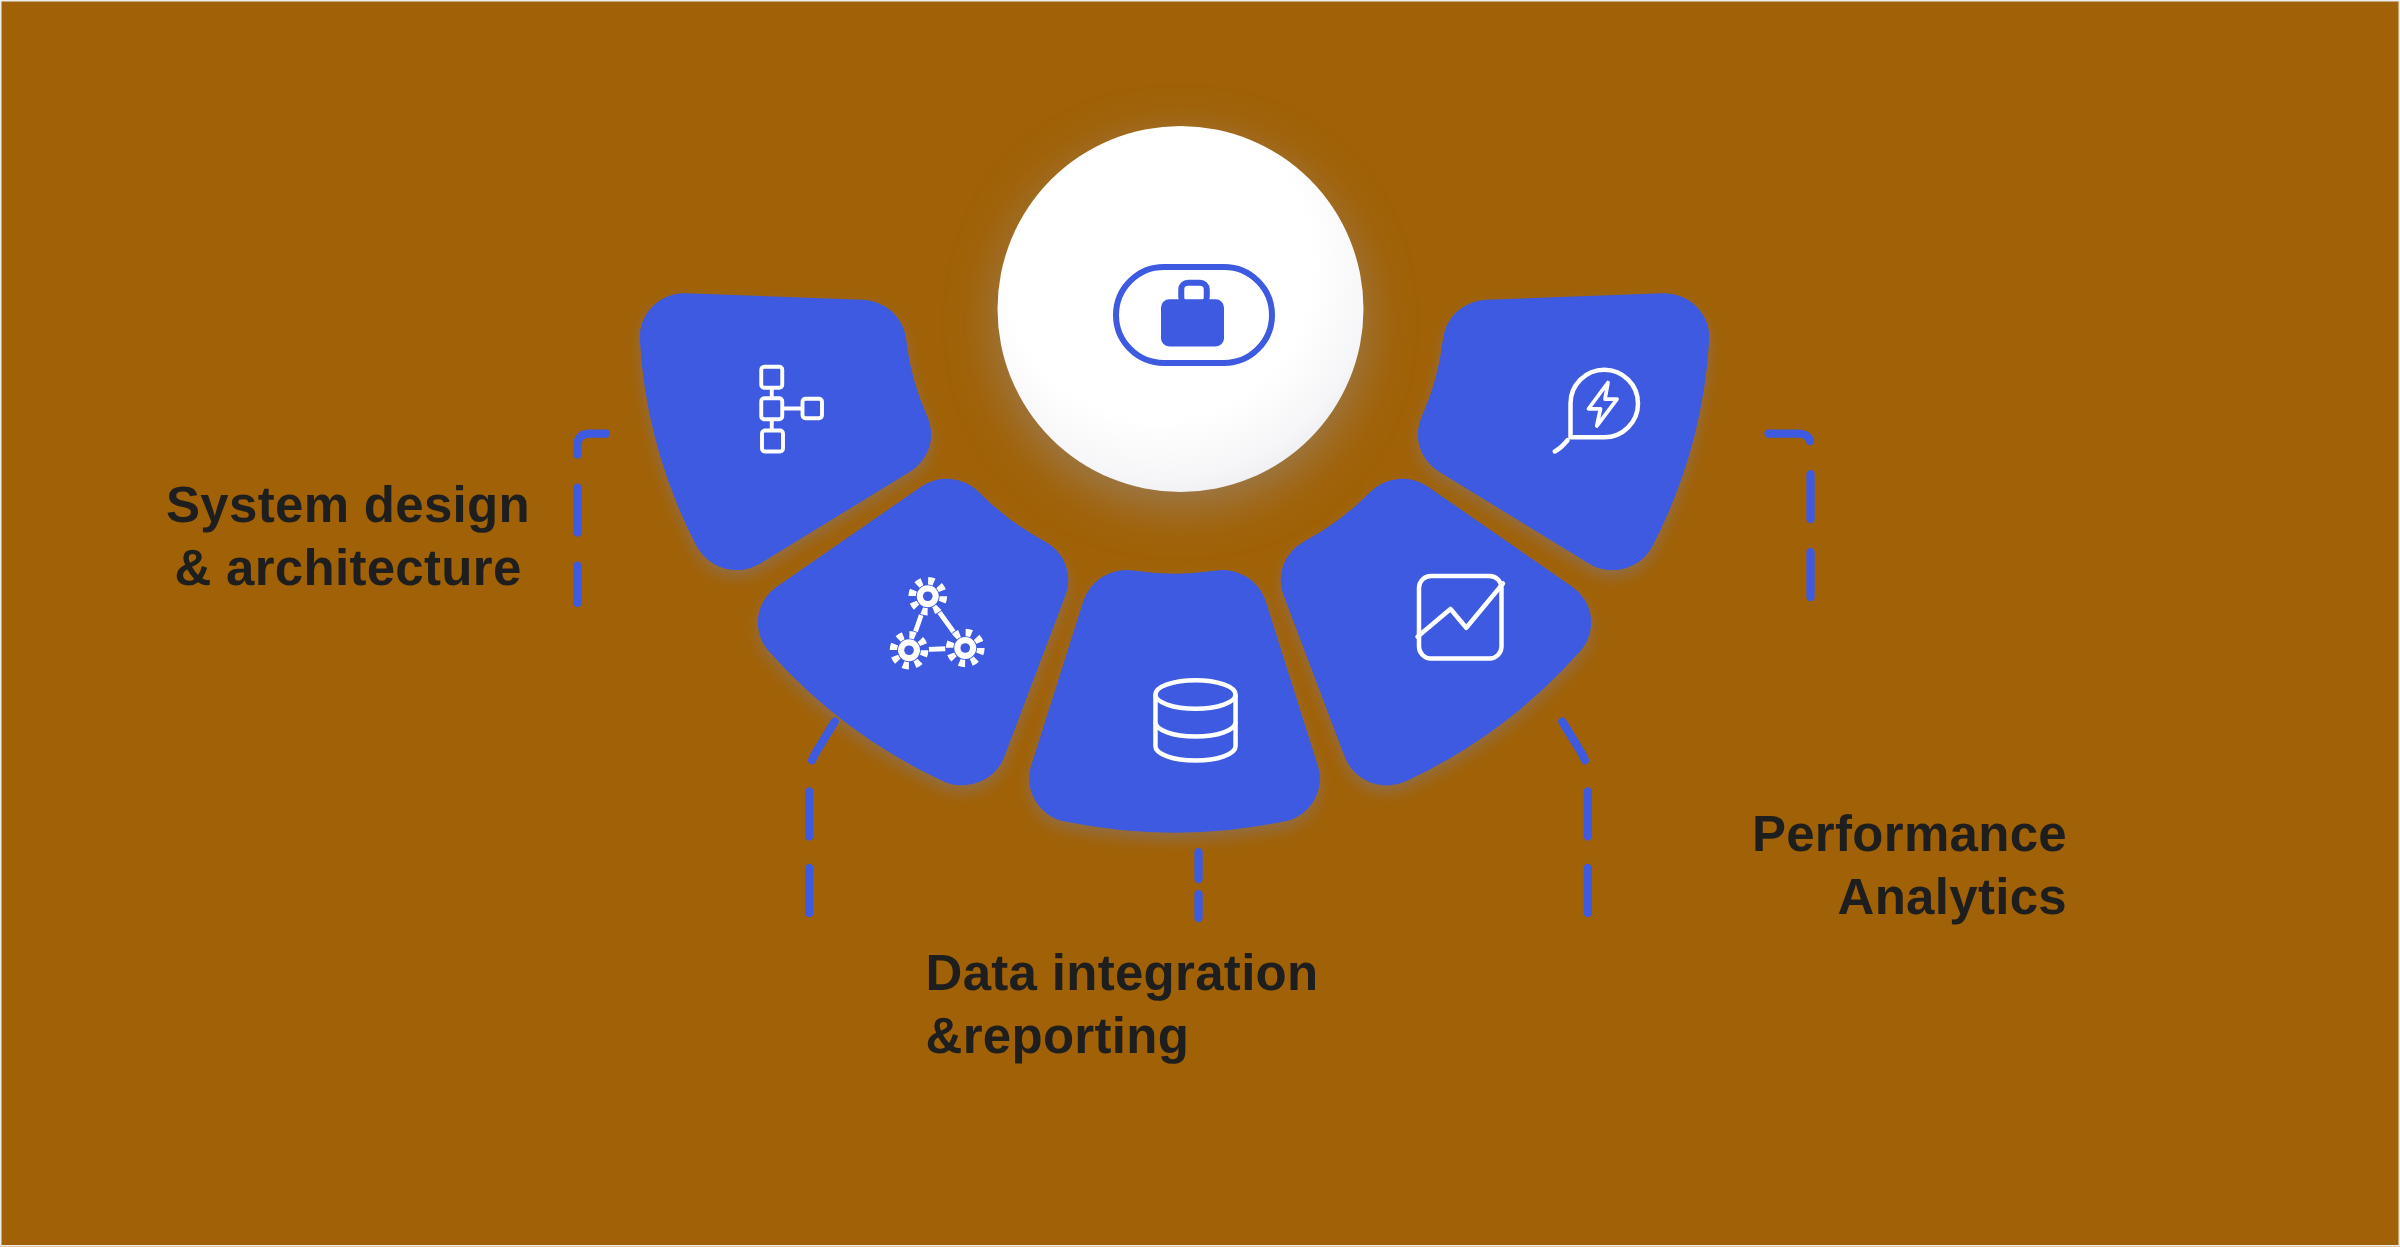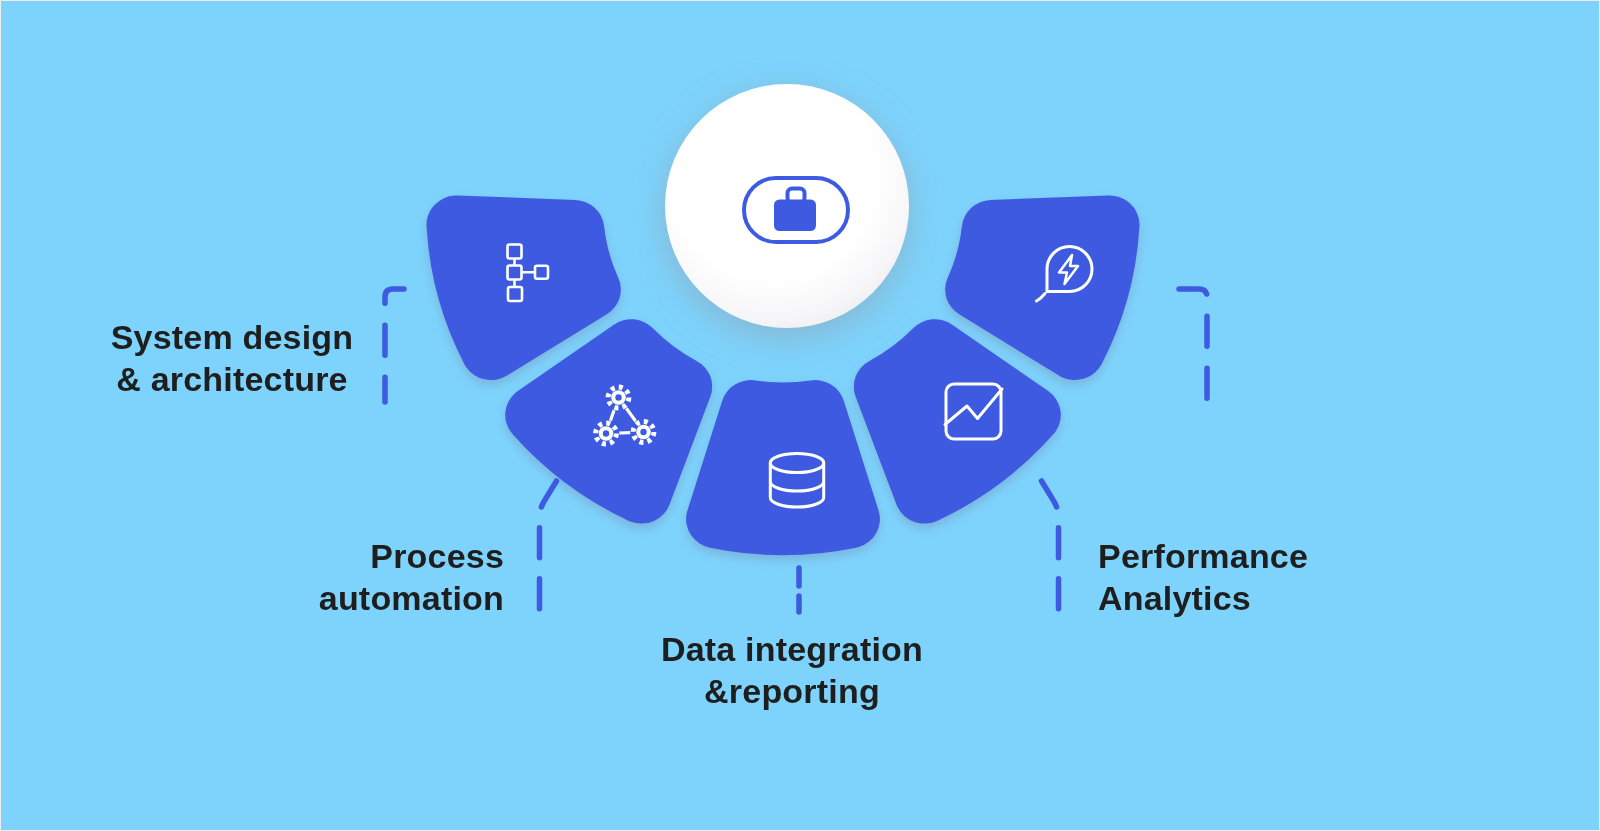--- a/index.html
+++ b/index.html
@@ -1,17 +1,17 @@
 <!DOCTYPE html>
 <html><head>
 <meta charset="utf-8">
 <style>
   html,body { margin:0; padding:0; background:#ffffff; }
   .stage {
-    position:relative; width:1600px; height:831px; background:#7dd3fc;
+    position:relative; width:1600px; height:831px; background:#a16207;
     border:1px solid #ededed; box-sizing:border-box; overflow:hidden;
     font-family:"Liberation Sans", sans-serif;
     text-decoration:underline;
     --blue:#3d5ae1;
   }
   svg.diagram { position:absolute; left:0; top:0; }
   .seg {
     fill:var(--blue); stroke:var(--blue); stroke-width:60;
     stroke-linejoin:round; stroke-linecap:round;
     filter:drop-shadow(0 5px 5px rgba(120,130,170,0.38));
@@ -103,19 +103,17 @@
 
     <path class="conn" stroke-dasharray="30 22" d="M403 288 L392 288 Q384 288 384 296 L384 401"></path>
     <path class="conn" stroke-dasharray="30 21" d="M555.5 480 L544.5 498 Q538.5 507 538.5 516 L538.5 613"></path>
     <path class="conn" stroke-dasharray="18 10" d="M798 567 L798 611"></path>
     <path class="conn" stroke-dasharray="30 21" d="M1040.5 480 L1051.5 498 Q1057.5 507 1057.5 516 L1057.5 617"></path>
     <path class="conn" stroke-dasharray="30 22" d="M1178 288 L1198 288 Q1206 288 1206 296 L1206 401"></path>
   </svg>
 
   <div class="label" style="left:61px; top:315px; width:340px; text-align:center;">System design
 &amp; architecture</div>
-  <div class="label" style="left:253px; top:534px; width:250px; text-align:right;">Process
-automation</div>
-  <div class="label" style="left:616px; top:627px; width:350px; text-align:center;">Data integration
+  <div class="label" style="left:616px; top:627px; width:350px; text-align:left;">Data integration
 &amp;reporting</div>
-  <div class="label" style="left:1097px; top:534px; width:280px; text-align:left;">Performance
+  <div class="label" style="left:1097px; top:534px; width:280px; text-align:right;">Performance
 Analytics</div>
 </div>
 
 </body></html>

